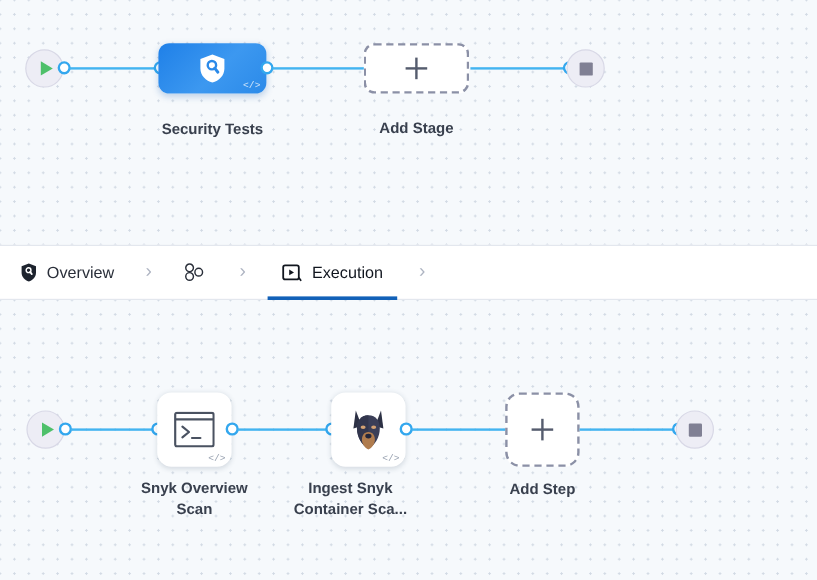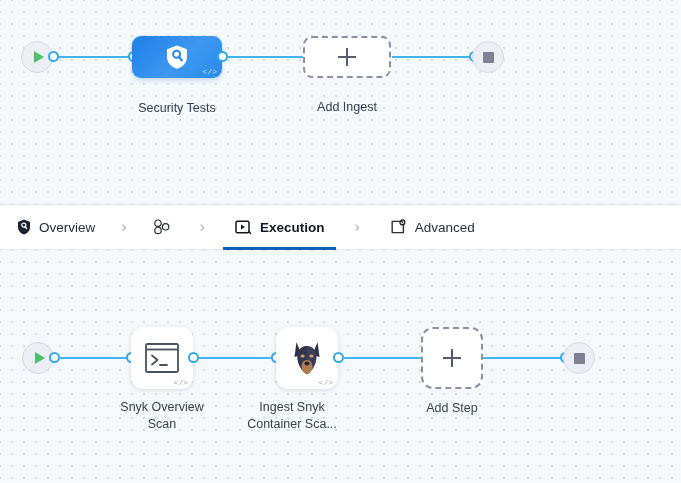--- a/index.html
+++ b/index.html
@@ -134,20 +134,21 @@
   }
 
   
   .node-label {
     position: absolute;
     text-align: center;
     font-size: 12.5px;
     line-height: 17px;
     color: #39404e;
     white-space: pre-line;
+    font-weight: bold;
   }
 
   
   #tabbar {
     position: absolute;
     left: 0;
     top: 204px;
     width: 681px;
     height: 46px;
     background: #ffffff;
@@ -161,21 +162,21 @@
     display: flex;
     align-items: center;
     gap: 8px;
     height: 45px;
     font-size: 13.5px;
     color: #2a2f3a;
     position: relative;
     cursor: pointer;
   }
   .tab .tab-label { line-height: 45px; }
-  .tab.active { color: #11161f; font-weight: 700; }
+  .tab.active { color: #11161f; font-weight: 400; }
   .tab.active::after {
     content: "";
     position: absolute;
     left: -12px; right: -12px; bottom: 0;
     height: 3px;
     background: #1261b8;
   }
   .tab-icon { display: flex; align-items: center; }
   .tab-sep {
     color: #aeb4c2;
@@ -209,21 +210,21 @@
       <span class="code-badge">&lt;/&gt;</span>
     </div>
     <div class="port" style="left:217px; top:51px;"></div>
     <div class="node-label" style="left:107px; top:100px; width:140px;">Security Tests</div>
 
     <div class="edge" style="left:227px; top:56px; width:78px;"></div>
 
     <div class="add-box" id="add-stage-box" style="left:303px; top:36px;">
       <div class="plus"></div>
     </div>
-    <div class="node-label" style="left:277px; top:99px; width:140px;">Add Ingest</div>
+    <div class="node-label" style="left:277px; top:99px; width:140px;">Add Stage</div>
 
     <div class="edge" style="left:392px; top:56px; width:84px;"></div>
     <div class="port" style="left:469px; top:51px;"></div>
     <div class="terminator" style="left:472px; top:41px;">
       <div class="stop-sq"></div>
     </div>
   </div>
 
   <div id="tabbar">
 
@@ -255,30 +256,20 @@
         <svg width="17" height="16" viewBox="0 0 17 16">
           <rect x="1" y="2.2" width="13" height="11.6" rx="1.6" fill="none" stroke="#11161f" stroke-width="1.5"></rect>
           <path d="M6 5.6 L10 8 L6 10.4 Z" fill="#11161f"></path>
           <path d="M14.2 12.6 L15.6 14.6" stroke="#11161f" stroke-width="1.4" stroke-linecap="round"></path>
         </svg>
       </span>
       <span class="tab-label">Execution</span>
     </div>
     <span class="tab-sep wide">›</span>
 
-    <div class="tab">
-      <span class="tab-icon">
-        <svg width="17" height="16" viewBox="0 0 17 16">
-          <path d="M11.6 2.4 H2.2 V13.6 H13.4 V5.2" fill="none" stroke="#2a2f3a" stroke-width="1.4" stroke-linecap="round" stroke-linejoin="round"></path>
-          <circle cx="12.4" cy="3.4" r="2.4" fill="none" stroke="#2a2f3a" stroke-width="1.4"></circle>
-          <circle cx="12.4" cy="3.4" r="0.8" fill="#2a2f3a"></circle>
-        </svg>
-      </span>
-      <span class="tab-label">Advanced</span>
-    </div>
   </div>
 
   <div class="canvas" id="step-canvas">
 
     <div class="terminator" style="left:22px; top:92px;">
       <div class="play-tri"></div>
     </div>
     <div class="port" style="left:49px; top:102px;"></div>
 
     <div class="edge" style="left:59px; top:107px; width:72px;"></div>

